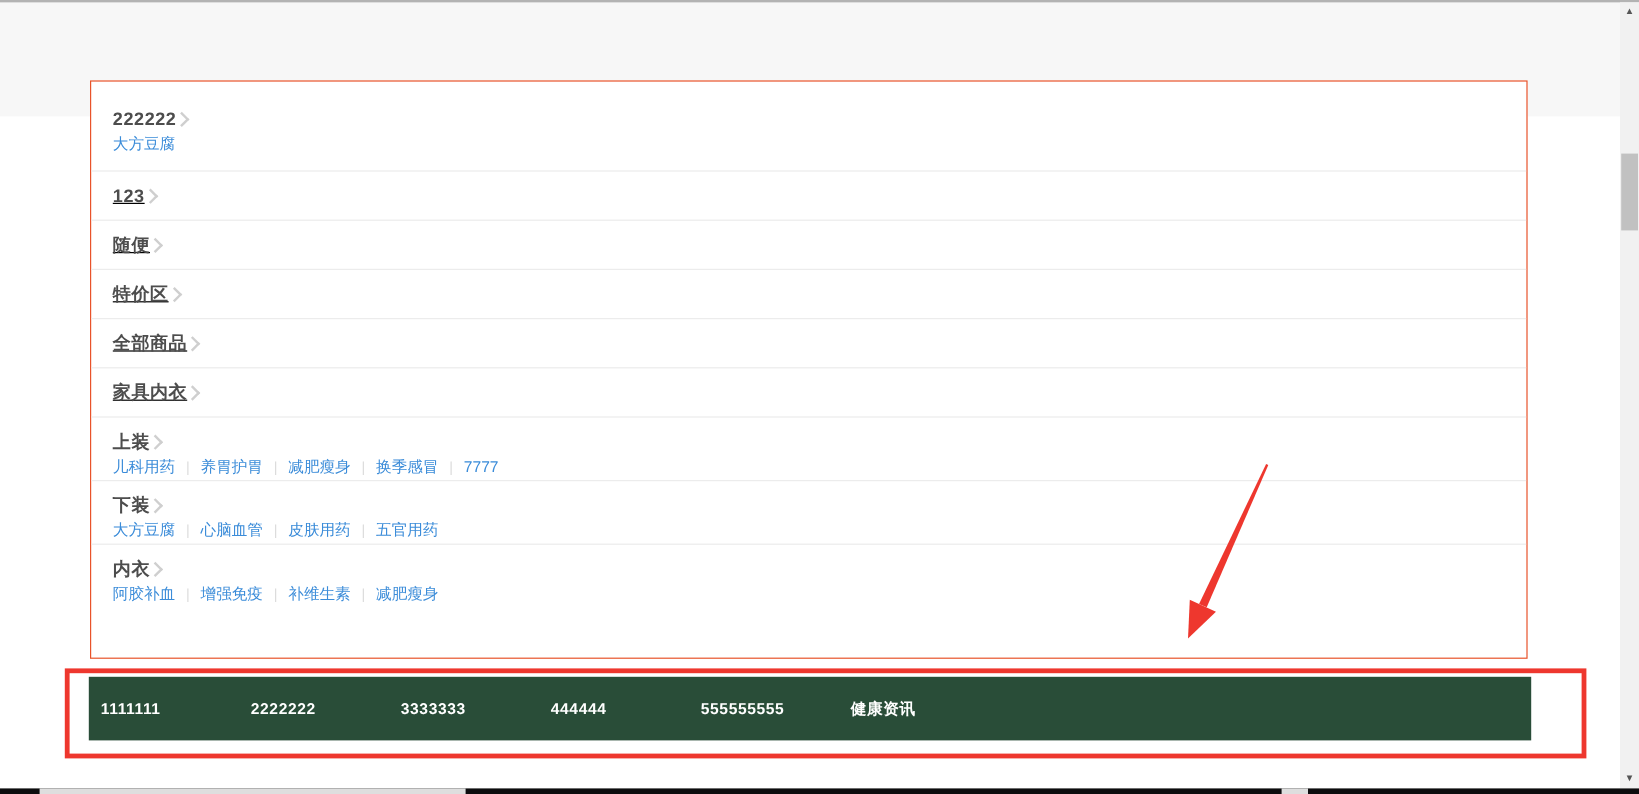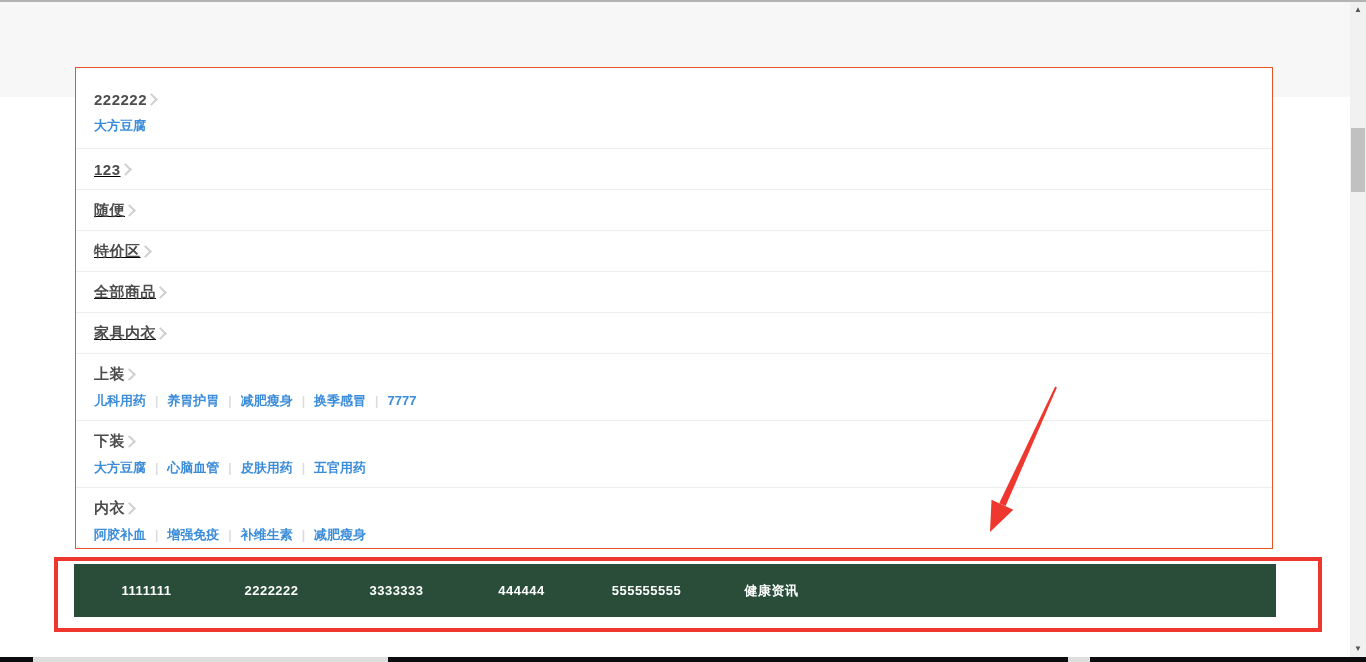--- a/index.html
+++ b/index.html
@@ -16,46 +16,46 @@
   
   .panel{
     position:absolute;left:75px;top:67px;width:1198px;height:482px;
     background:#ffffff;border:1px solid #e8532a;box-sizing:border-box;z-index:1;
     overflow:hidden;
   }
   .sec{position:relative;padding:0 22px 0 18px;border-bottom:1px solid #ececec;box-sizing:border-box;}
   .sec.last{border-bottom:none;}
   .sec.simple{height:41px;text-decoration:underline;}
   .sec.simple .trow{height:40px;}
-  .sec.rich{padding-top:9px;padding-bottom:10px;}
+  .sec.rich{padding-top:9px;padding-bottom:2px;}
   .sec.first{padding-top:20px;padding-bottom:14px;}
   .trow{display:flex;align-items:center;height:22px;}
   .title{font-size:15px;font-weight:bold;color:#4d4d4d;letter-spacing:0.5px;}
   .chev{
     width:7px;height:7px;display:inline-block;flex:0 0 auto;margin-right:4px;
     border-top:2px solid #cfcfcf;border-right:2px solid #cfcfcf;
     transform:rotate(45deg);
   }
-  .links{margin-top:7px;font-size:13px;line-height:17px;white-space:nowrap;font-weight:bold;}
+  .links{margin-top:1px;font-size:13px;line-height:17px;white-space:nowrap;}
   .link{color:#3b8cd9;text-decoration:none;cursor:pointer;}
   .sep{color:#dcdcdc;margin:0 9px;font-size:12px;}
 
   
   .anno-rect{
     position:absolute;left:54px;top:557px;width:1268px;height:75px;
     border:4px solid #ee372e;box-sizing:border-box;background:transparent;z-index:2;
   }
   
   .footer-nav{
     position:absolute;left:74px;top:564px;width:1202px;height:53px;
     background:#294d38;display:flex;align-items:center;padding-left:10px;
     box-sizing:border-box;z-index:3;
   }
   .navitem{
-    width:125px;text-align:center;color:#ffffff;font-size:13px;font-weight:bold;
+    width:125px;color:#ffffff;font-size:13px;font-weight:bold;
     cursor:pointer;flex:0 0 auto;letter-spacing:0.5px;
   }
   
   .anno-arrow{position:absolute;left:0;top:0;width:1366px;height:662px;z-index:4;pointer-events:none;}
 
   
   .scrollbar{position:absolute;right:0;top:2px;width:16px;height:655px;background:#f1f1f1;z-index:6;}
   .sb-btn{width:16px;height:16px;display:flex;align-items:center;justify-content:center;
     color:#555;font-size:8px;line-height:8px;cursor:pointer;}
   .sb-btn.down{position:absolute;bottom:0;}

